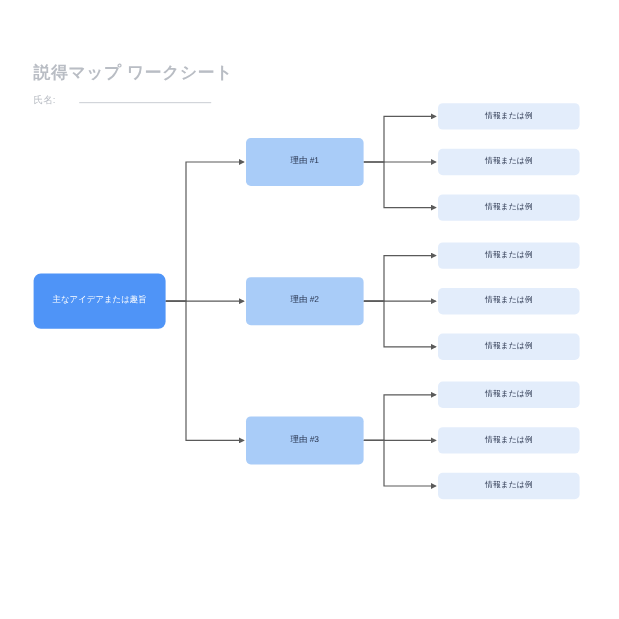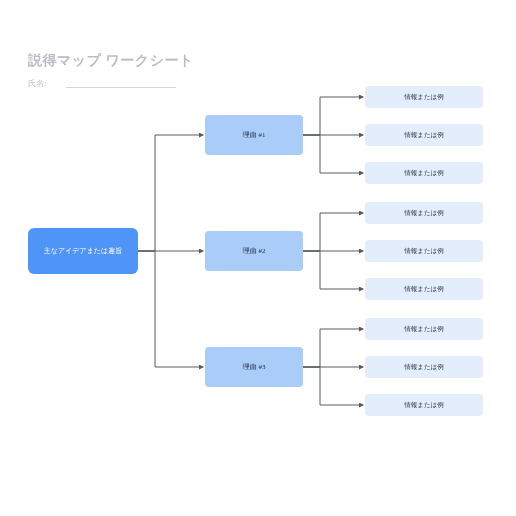--- a/index.html
+++ b/index.html
@@ -7,38 +7,38 @@
     width: 516px;
     height: 516px;
     background: #fff;
     font-family: -apple-system, "Hiragino Sans", "Meiryo", sans-serif;
     position: relative;
     overflow: hidden;
   }
   .canvas {
     position: absolute;
     top: 0; left: 0;
-    width: 516px; height: 516px; font-family: Liberation Serif, serif;
+    width: 516px; height: 516px;
   }
   .title {
     position: absolute;
     top: 52px;
     left: 28px;
     font-size: 14px;
     font-weight: 600;
     color: #b9bdc4;
     letter-spacing: 0.5px;
   }
   .field-row {
     position: absolute;
     left: 28px;
     font-size: 8px;
     color: #b9bdc4;
     display: flex;
-    align-items: center;
+    align-items: flex-start;
     gap: 20px;
   }
   .field-line {
     display: inline-block;
     width: 110px;
     border-bottom: 1px solid #d2d5da;
     height: 8px;
   }
   .node {
     position: absolute;

